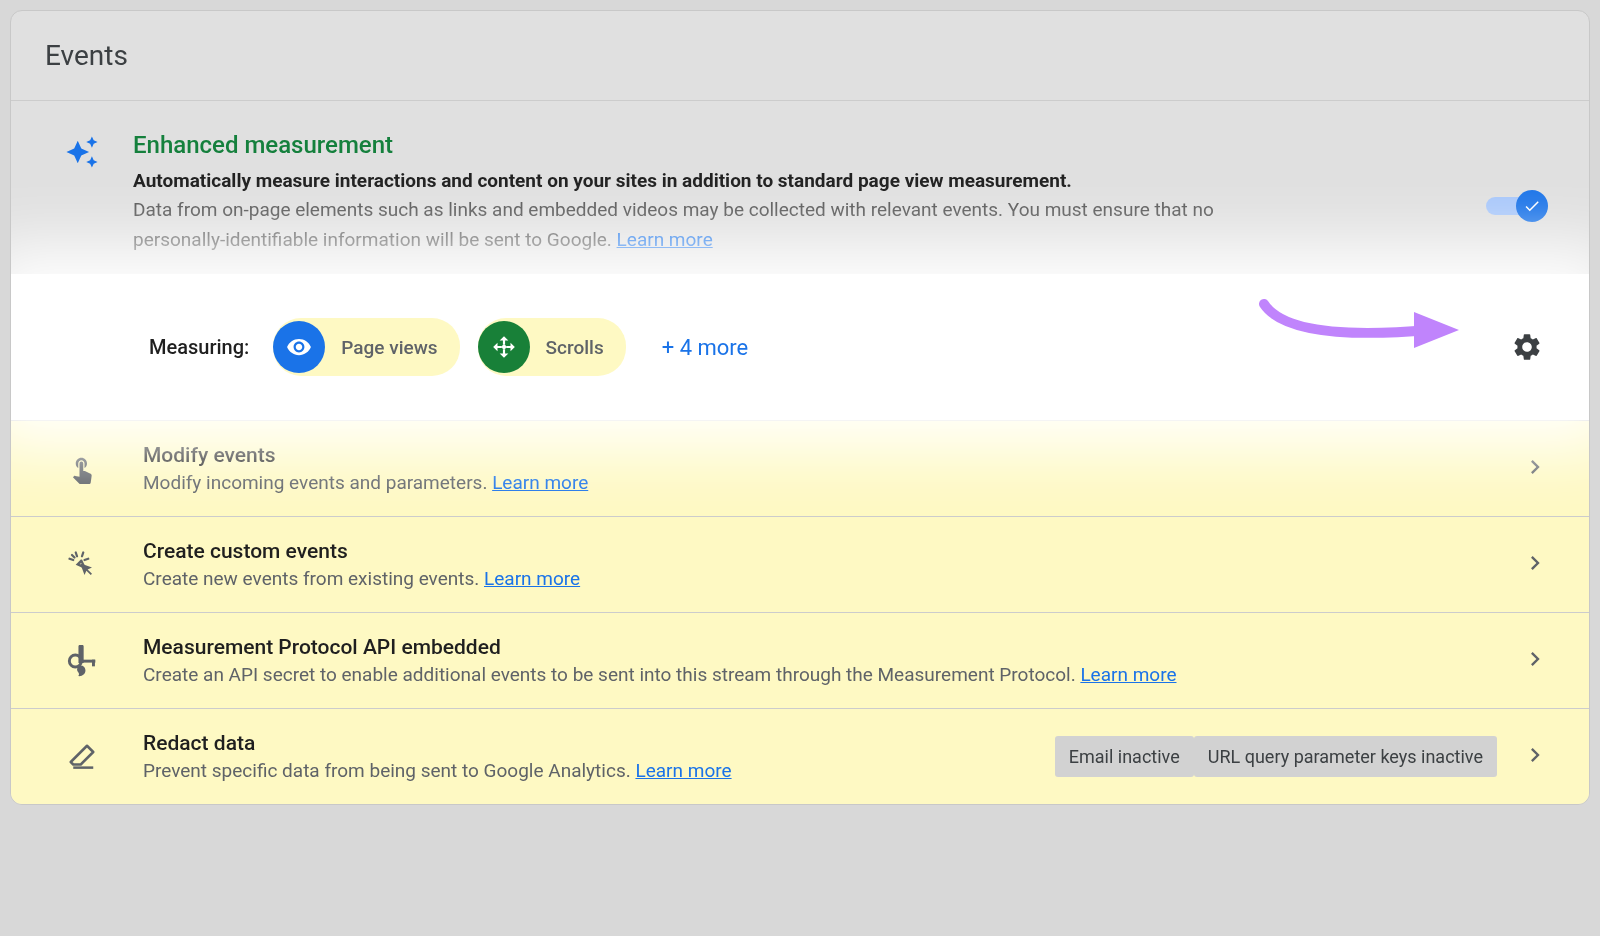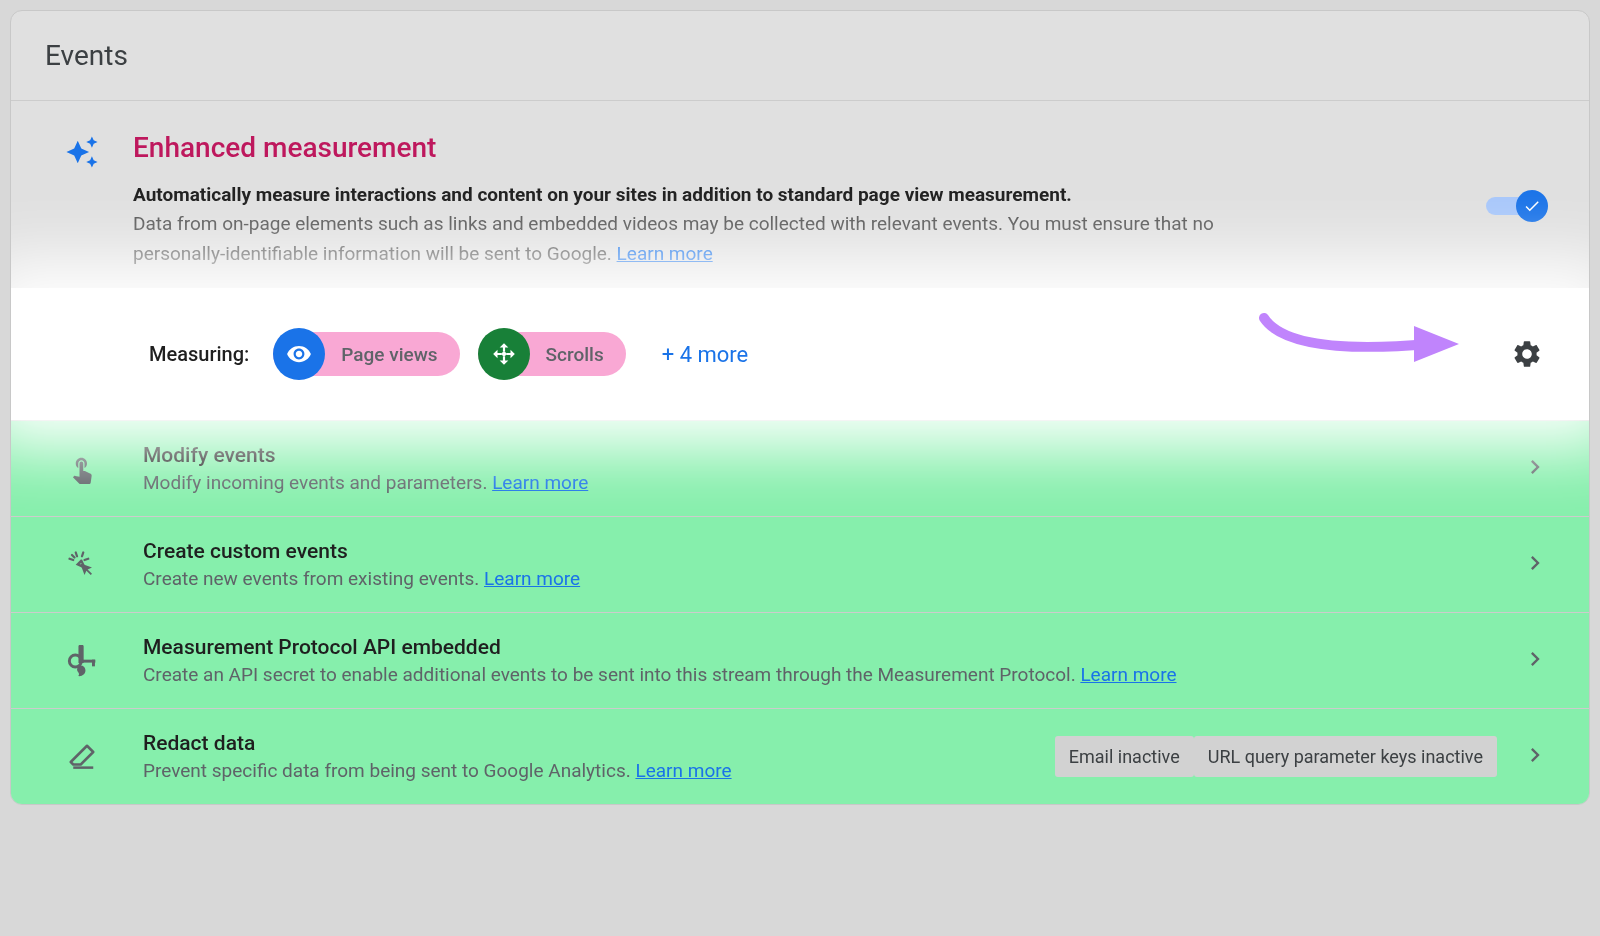--- a/index.html
+++ b/index.html
@@ -44,24 +44,24 @@
       gap: 34px;
     }
     .sparkle-icon {
       flex-shrink: 0;
       margin-top: 4px;
     }
     .enhanced-content {
       flex: 1;
     }
     .enhanced-title {
-      font-size: 28px;
+      font-size: 24px;
       font-weight: 500;
-      color: #be185d;
-      margin-bottom: 16px;
+      color: #15803d;
+      margin-bottom: 7px;
     }
     .enhanced-desc-bold {
       font-size: 19px;
       font-weight: 700;
       color: #1f1f1f;
       line-height: 1.55;
     }
     .enhanced-desc-light {
       font-size: 19px;
       font-weight: 400;
@@ -115,23 +115,23 @@
     }
     .measuring-label {
       font-size: 20px;
       font-weight: 500;
       color: #1f1f1f;
       margin-right: 6px;
     }
     .chip {
       display: flex;
       align-items: center;
-      background: #f9a8d4;
+      background: #fef9c3;
       border-radius: 28px;
-      height: 44px;
+      height: 58px;
       padding-right: 22px;
     }
     .chip-icon {
       width: 52px;
       height: 52px;
       border-radius: 50%;
       display: flex;
       align-items: center;
       justify-content: center;
       flex-shrink: 0;
@@ -167,21 +167,21 @@
       height: 36px;
       display: flex;
       align-items: center;
       justify-content: center;
     }
     .list-row {
       display: flex;
       align-items: center;
       padding: 22px 40px 22px 54px;
       border-bottom: 1px solid #cccccc;
-      background: #86efac;
+      background: #fef9c3;
       cursor: pointer;
     }
     .list-row:last-child {
       border-bottom: none;
     }
     .list-icon {
       width: 34px;
       height: 34px;
       margin-right: 44px;
       flex-shrink: 0;

